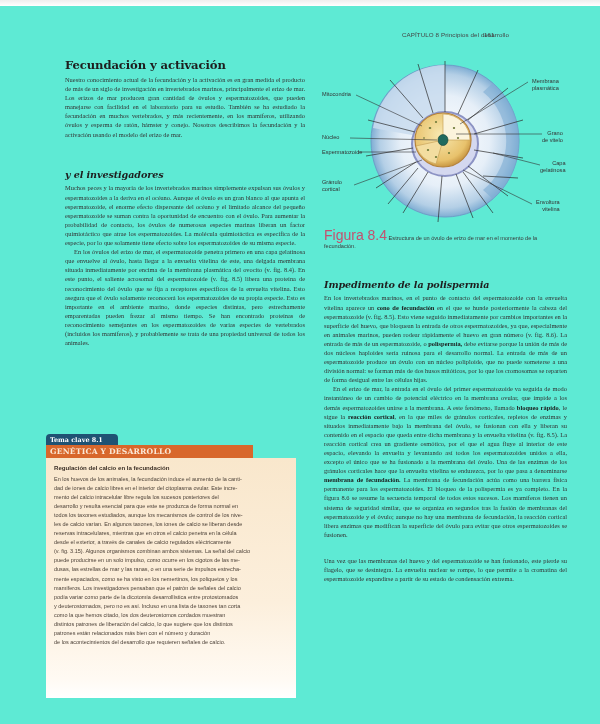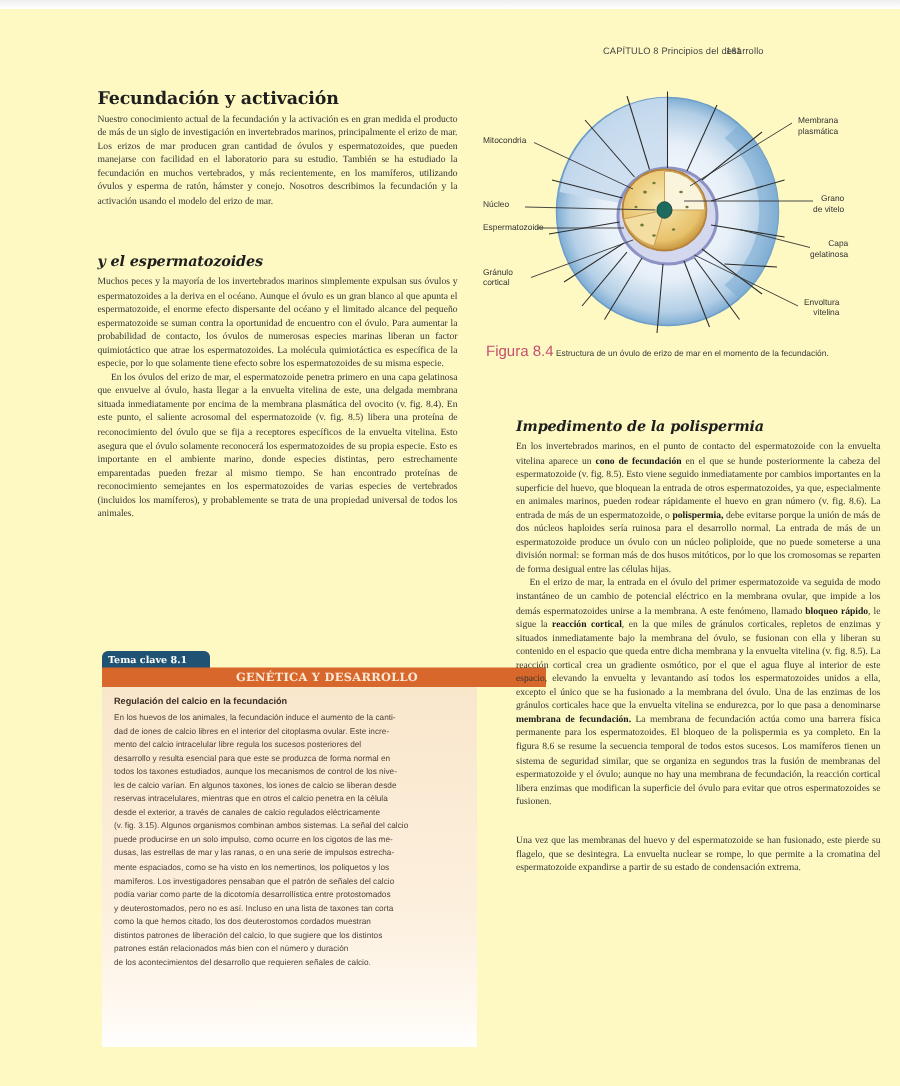--- a/index.html
+++ b/index.html
@@ -1,61 +1,61 @@
 <!DOCTYPE html>
 <html><head>
 <meta charset="utf-8">
 <style>
   * { box-sizing: border-box; margin: 0; padding: 0; }
   html, body { width: 600px; height: 724px; background: #ffffff; overflow: hidden; }
   body { position: relative; font-family: "DejaVu Serif", "Liberation Serif", serif; color: #2a2a2a; }
-  .page { position: absolute; left: 0; top: 0; width: 600px; height: 724px; background: #fef9c3; text-decoration: underline; }
+  .page { position: absolute; left: 0; top: 0; width: 600px; height: 724px; background: #5eead4; text-decoration: underline; }
   .topshade { position: absolute; left: 0; top: 0; width: 600px; height: 6px; background: linear-gradient(#eeeeee, #ffffff); }
   .running-head { position: absolute; top: 31px; left: 402px; font-family: "Liberation Sans", sans-serif; font-size: 6.2px; color: #444; letter-spacing: 0.1px; }
   .page-number { position: absolute; top: 31px; left: 484px; font-family: "Liberation Sans", sans-serif; font-size: 6.2px; color: #444; }
 
   .col-left { position: absolute; left: 65px; top: 58px; width: 240px; }
-  .col-right { position: absolute; left: 324px; width: 243px; margin-left: 20px; }
+  .col-right { position: absolute; left: 324px; width: 243px; }
 
   h1.sec { font-family: "DejaVu Serif", serif; font-weight: bold; font-size: 11.6px; color: #1e1e1e; margin-bottom: 3px; letter-spacing: -0.1px; }
   h2.sub { font-family: "DejaVu Serif", serif; font-weight: bold; font-style: italic; font-size: 9.6px; line-height: 12.4px; color: #1e1e1e; margin-bottom: 2px; letter-spacing: -0.1px; }
   p.body { font-family: "Liberation Serif", serif; font-size: 6.4px; line-height: 9.1px; text-align: justify; color: #333; }
   p.indent { text-indent: 9px; }
   b { color: #1b1b1b; }
 
   
-  .box { position: absolute; left: 68px; top: 434px; width: 250px; height: 264px; }
+  .box { position: absolute; left: 46px; top: 434px; width: 250px; height: 264px; }
   .box-tab { position: absolute; left: 0; top: 0; height: 12px; width: 72px; background: #1f5273; border-radius: 4px 4px 0 0; color: #fff; font-family: "DejaVu Serif", serif; font-weight: bold; font-size: 6.4px; line-height: 12px; padding-left: 4px; }
-  .box-band { position: absolute; left: 0; top: 11px; height: 13px; width: 296px; background: #d8672b; color: #fbe8d6; font-family: "DejaVu Serif", serif; font-weight: bold; font-size: 7.6px; line-height: 13px; padding-left: 4px; letter-spacing: 0.2px; text-align: center; }
+  .box-band { position: absolute; left: 0; top: 11px; height: 13px; width: 207px; background: #d8672b; color: #fbe8d6; font-family: "DejaVu Serif", serif; font-weight: bold; font-size: 7.6px; line-height: 13px; padding-left: 4px; letter-spacing: 0.2px; }
   .box-body { position: absolute; left: 0; top: 24px; width: 250px; height: 240px; background: linear-gradient(#f9e7cc 0%, #fcefdc 60%, #fffaf3 92%, #ffffff 100%); padding: 6px 8px 0 8px; }
   .box-title { font-family: "Liberation Sans", sans-serif; font-weight: bold; font-size: 6.1px; color: #3b2f26; margin-bottom: 4px; }
   .box-text { font-family: "Liberation Sans", sans-serif; font-size: 5.5px; line-height: 9.05px; color: #4a3f36; }
 
   
   .figure { position: absolute; left: 318px; top: 58px; width: 255px; height: 168px; }
   .fig-label { position: absolute; font-family: "Liberation Sans", sans-serif; font-size: 5.6px; color: #333; line-height: 7px; }
   .caption { position: absolute; left: 324px; top: 231px; width: 245px; font-family: "Liberation Sans", sans-serif; font-size: 5.6px; line-height: 8px; color: #3a3a3a; }
-  .caption .fignum { color: #c4506e; font-size: 10px; }
+  .caption .fignum { color: #c4506e; font-size: 14px; }
 </style>
 </head>
 <body>
 
 <div class="page">
   <div class="topshade"></div>
   <div class="running-head">CAPÍTULO 8   Principios del desarrollo</div>
   <div class="page-number">161</div>
 
   <div class="col-left">
     <h1 class="sec">Fecundación y activación</h1>
     <p class="body">Nuestro conocimiento actual de la fecundación y la activación es en gran medida el producto de más de un siglo de investigación en invertebrados marinos, principalmente el erizo de mar. Los erizos de mar producen gran cantidad de óvulos y espermatozoides, que pueden manejarse con facilidad en el laboratorio para su estudio. También se ha estudiado la fecundación en muchos vertebrados, y más recientemente, en los mamíferos, utilizando óvulos y esperma de ratón, hámster y conejo. Nosotros describimos la fecundación y la activación usando el modelo del erizo de mar.</p>
 
     <div style="height:18px"></div>
     <h2 class="sub">
       <br>
-      <span>y el espermatozoides</span>
+      <span>y el investigadores</span>
     </h2>
     <p class="body">Muchos peces y la mayoría de los invertebrados marinos simplemente expulsan sus óvulos y espermatozoides a la deriva en el océano. Aunque el óvulo es un gran blanco al que apunta el espermatozoide, el enorme efecto dispersante del océano y el limitado alcance del pequeño espermatozoide se suman contra la oportunidad de encuentro con el óvulo. Para aumentar la probabilidad de contacto, los óvulos de numerosas especies marinas liberan un factor quimiotáctico que atrae los espermatozoides. La molécula quimiotáctica es específica de la especie, por lo que solamente tiene efecto sobre los espermatozoides de su misma especie.</p>
     <p class="body indent">En los óvulos del erizo de mar, el espermatozoide penetra primero en una capa gelatinosa que envuelve al óvulo, hasta llegar a la envuelta vitelina de este, una delgada membrana situada inmediatamente por encima de la membrana plasmática del ovocito (v. fig. 8.4). En este punto, el saliente acrosomal del espermatozoide (v. fig. 8.5) libera una proteína de reconocimiento del óvulo que se fija a receptores específicos de la envuelta vitelina. Esto asegura que el óvulo solamente reconocerá los espermatozoides de su propia especie. Esto es importante en el ambiente marino, donde especies distintas, pero estrechamente emparentadas pueden frezar al mismo tiempo. Se han encontrado proteínas de reconocimiento semejantes en los espermatozoides de varias especies de vertebrados (incluidos los mamíferos), y probablemente se trata de una propiedad universal de todos los animales.</p>
   </div>
 
   <div class="box">
     <div class="box-tab">Tema clave 8.1</div>
     <div class="box-band">GENÉTICA Y DESARROLLO</div>
     <div class="box-body">
       <div class="box-title">Regulación del calcio en la fecundación</div>

